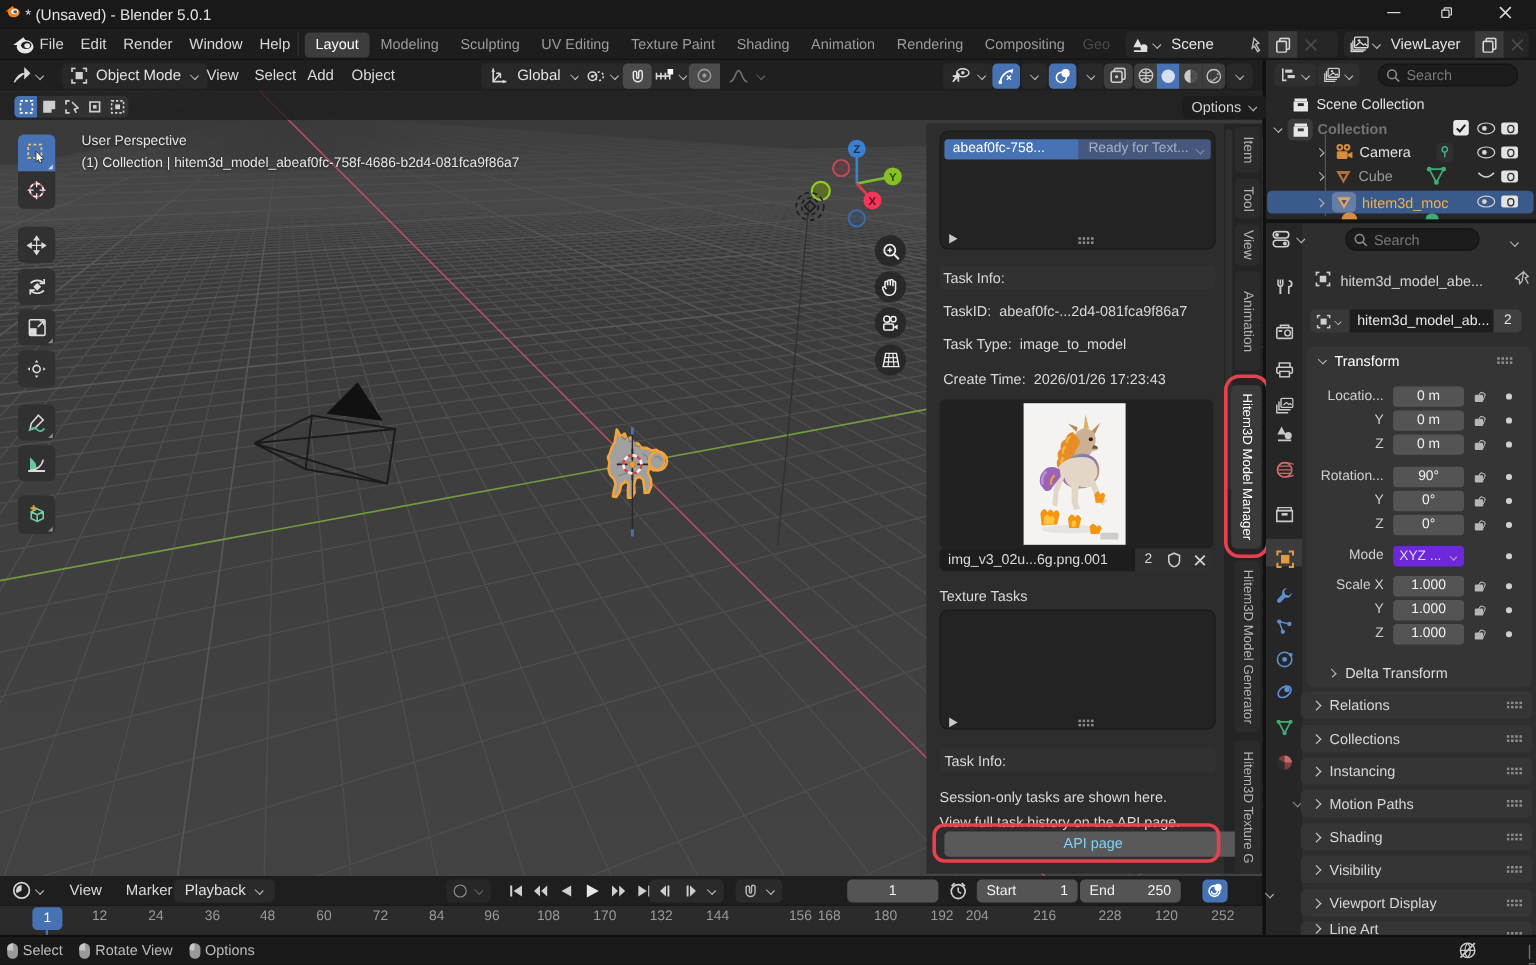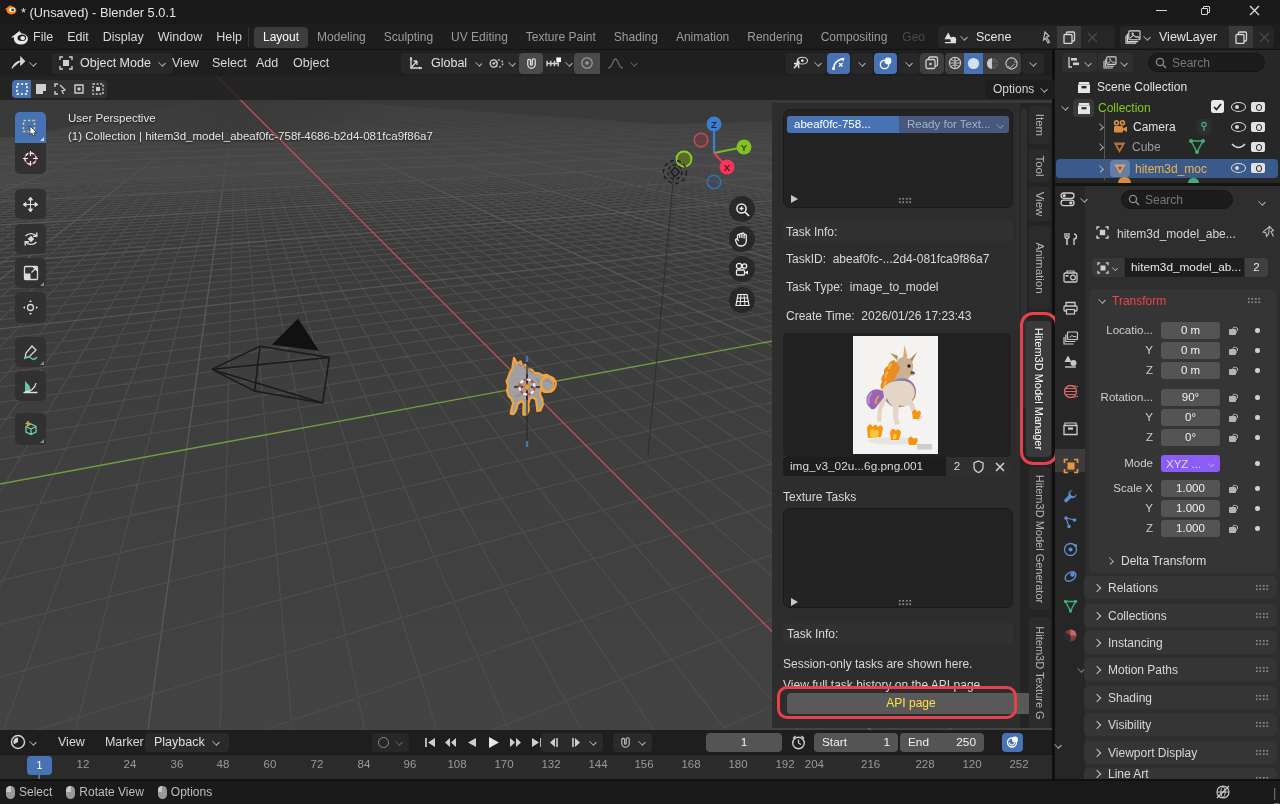--- a/index.html
+++ b/index.html
@@ -52,21 +52,21 @@
 <div class="abs" style="left:0;top:24px;width:1280px;height:26px;background:#1d1d1d;border-bottom:1px solid #131313"></div>
 <svg class="abs" style="left:10px;top:30px" width="19" height="15" viewBox="0 0 20 16">
     <ellipse cx="11.5" cy="9.5" rx="7.5" ry="6" fill="#e8e8e8"></ellipse>
     <ellipse cx="12.5" cy="8.2" rx="4.6" ry="3.4" fill="#1d1d1d"></ellipse>
     <path d="M1 8 L10 1 L12 4 L6 8 Z" fill="#e8e8e8"></path>
     <ellipse cx="13.4" cy="8.6" rx="2.6" ry="2.2" fill="#e8e8e8"></ellipse>
   </svg>
 <div class="abs row" style="left:26px;top:24px;height:26px;gap:0;color:#d8d8d8;font-size:12.5px">
 <span style="padding:0 7px">File</span>
     <span style="padding:0 7px">Edit</span>
-    <span style="padding:0 7px">Display</span>
+    <span style="padding:0 7px">Render</span>
     <span style="padding:0 7px">Window</span>
     <span style="padding:0 7px">Help</span>
 </div>
 <div class="abs" style="left:248px;top:27px;width:1px;height:20px;background:#333"></div>
 <div class="abs row" style="left:254px;top:26px;height:22px;font-size:12px;color:#9c9c9c">
 <span style="background:#3d3d3d;color:#fdfdfd;border-radius:4px;padding:3.5px 9px">Layout</span>
 <span style="padding:3px 9px">Modeling</span>
     <span style="padding:3px 9px">Sculpting</span>
     <span style="padding:3px 9px">UV Editing</span>
     <span style="padding:3px 9px">Texture Paint</span>
@@ -526,21 +526,21 @@
 </div>
 
 <div class="abs" style="left:783px;top:490px;font-size:12px;color:#d9d9d9">Texture Tasks</div>
 <div class="abs" style="left:783px;top:508px;width:230px;height:100px;background:#232323;border:1px solid #1a1a1a;border-radius:7px"></div>
 <div class="abs" style="left:791px;top:598px;width:0;height:0;border-left:7px solid #c9c9c9;border-top:4.5px solid transparent;border-bottom:4.5px solid transparent"></div>
 <div class="abs dots" style="left:898px;top:599px"></div>
 <div class="abs" style="left:783px;top:623px;width:230px;height:21px;background:#313131;border-radius:4px"></div>
 <div class="abs" style="left:787px;top:627px;font-size:12px;color:#d9d9d9">Task Info:</div>
 <div class="abs" style="left:783px;top:657px;font-size:12px;color:#d9d9d9">Session-only tasks are shown here.</div>
 <div class="abs" style="left:783px;top:678px;font-size:12px;color:#d9d9d9">View full task history on the API page.</div>
-<div class="abs" style="left:787px;top:693px;width:248px;height:21px;background:#595959;border-radius:4px;text-align:center;line-height:21px;color:#fde047;font-size:12px">API page</div>
+<div class="abs" style="left:787px;top:693px;width:248px;height:21px;background:#595959;border-radius:4px;text-align:center;line-height:21px;color:#7dd3fc;font-size:12px">API page</div>
 
 <div class="abs" style="left:1021px;top:108px;width:6px;height:300px;background:#2f2f2f;border-radius:3px"></div>
 
 <div class="vtab" style="top:106px;height:38px">
     <span>Item</span>
   </div>
 <div class="vtab" style="top:149px;height:33px">
     <span>Tool</span>
   </div>
 <div class="vtab" style="top:187px;height:34px">
@@ -599,21 +599,21 @@
 </div>
 <div class="abs row" style="left:1061px;top:99px;gap:4px">
 <span class="chev" style="margin-top:-2px"></span>
 <span style="width:21px;height:18px;background:#3a3a3a;border-radius:4px;display:inline-flex;align-items:center;justify-content:center">
       <svg width="14" height="13" viewBox="0 0 14 13">
         <path d="M1 3.5 H13 V12 H1 Z" fill="#e6e6e6"></path>
         <path d="M1.8 1 H12.2 V3.5 H1.8 Z" fill="#e6e6e6"></path>
         <rect x="4.5" y="5" width="5" height="2.4" fill="#3a3a3a"></rect>
       </svg>
     </span>
-<span style="color:#84cc16;font-weight:400">Collection</span>
+<span style="color:#737373;font-weight:700">Collection</span>
 </div>
 <span class="abs" style="left:1211px;top:100px;width:13px;height:13px;background:#e8e8e8;border-radius:2.5px"></span>
 <svg class="abs" style="left:1213px;top:102.5px" width="9" height="8" viewBox="0 0 9 8">
     <path d="M1 4 L3.5 6.5 L8 1" fill="none" stroke="#1d1d1d" stroke-width="1.7"></path>
   </svg>
 <span class="abs eye" style="left:1231px;top:99px"></span>
 <span class="abs cam2" style="left:1251px;top:99px"></span>
 <div class="abs row" style="left:1096px;top:119px;gap:5px">
 <span class="chev chevr"></span>
 <svg width="17" height="15" viewBox="0 0 17 15" style="margin-left:2px">
@@ -777,31 +777,31 @@
       <rect x="3.8" y="3.8" width="5.4" height="5.4" fill="#cfcfcf"></rect>
     </svg>
     <span class="chev" style="transform:scale(.8)"></span>
 </div>
 <div class="abs" style="left:1125px;top:258px;width:119px;height:19px;background:#1d1d1d;border-radius:0;color:#e8e8e8;font-size:11.8px;line-height:19px;padding-left:6px">hitem3d_model_ab...</div>
 <div class="abs" style="left:1245px;top:258px;width:23px;height:19px;background:#404040;border-radius:0 4px 4px 0;color:#e8e8e8;font-size:11.5px;line-height:19px;text-align:center">2</div>
 
 <div class="abs" style="left:1089px;top:289px;width:188px;height:284px;background:#353535;border-radius:6px"></div>
 <div class="abs row" style="left:1098px;top:294px;gap:6px">
     <span class="chev" style="margin-top:-3px"></span>
-    <span style="color:#ef4444;font-size:12px">Transform</span>
+    <span style="color:#ffffff;font-size:12px">Transform</span>
   </div>
 <div class="abs dots" style="left:1247px;top:297px"></div>
 <div class="lbl" style="top:322px">Locatio...</div><div class="fld" style="top:322px">0 m</div><span class="lock" style="top:322px"></span><span class="adot" style="top:322px"></span>
 <div class="lbl" style="top:342px">Y</div><div class="fld" style="top:342px">0 m</div><span class="lock" style="top:342px"></span><span class="adot" style="top:342px"></span>
 <div class="lbl" style="top:362px">Z</div><div class="fld" style="top:362px">0 m</div><span class="lock" style="top:362px"></span><span class="adot" style="top:362px"></span>
 <div class="lbl" style="top:389px">Rotation...</div><div class="fld" style="top:389px">90°</div><span class="lock" style="top:389px"></span><span class="adot" style="top:389px"></span>
 <div class="lbl" style="top:409px">Y</div><div class="fld" style="top:409px">0°</div><span class="lock" style="top:409px"></span><span class="adot" style="top:409px"></span>
 <div class="lbl" style="top:429px">Z</div><div class="fld" style="top:429px">0°</div><span class="lock" style="top:429px"></span><span class="adot" style="top:429px"></span>
 <div class="lbl" style="top:455px">Mode</div>
-<div class="abs row" style="left:1161px;top:455px;width:59px;height:17px;background:#8b5cf6;border-radius:3px;padding:0 5px;justify-content:space-between">
+<div class="abs row" style="left:1161px;top:455px;width:59px;height:17px;background:#6d28d9;border-radius:3px;padding:0 5px;justify-content:space-between">
     <span style="color:#dcdcdc;font-size:11.5px">XYZ ...</span>
     <span class="chev" style="transform:scale(.85)"></span>
   </div>
 <span class="adot" style="top:455px"></span>
 <div class="lbl" style="top:480px">Scale X</div><div class="fld" style="top:480px">1.000</div><span class="lock" style="top:480px"></span><span class="adot" style="top:480px"></span>
 <div class="lbl" style="top:500px">Y</div><div class="fld" style="top:500px">1.000</div><span class="lock" style="top:500px"></span><span class="adot" style="top:500px"></span>
 <div class="lbl" style="top:520px">Z</div><div class="fld" style="top:520px">1.000</div><span class="lock" style="top:520px"></span><span class="adot" style="top:520px"></span>
 <div class="abs row" style="left:1106px;top:554px;gap:7px">
     <span class="chev chevr"></span>
     <span style="color:#dcdcdc;font-size:12px">Delta Transform</span>
@@ -923,21 +923,21 @@
     <span class="abs" style="left:160px;width:34px;text-align:center">36</span>
     <span class="abs" style="left:206px;width:34px;text-align:center">48</span>
     <span class="abs" style="left:253px;width:34px;text-align:center">60</span>
     <span class="abs" style="left:300px;width:34px;text-align:center">72</span>
     <span class="abs" style="left:347px;width:34px;text-align:center">84</span>
     <span class="abs" style="left:393px;width:34px;text-align:center">96</span>
     <span class="abs" style="left:440px;width:34px;text-align:center">108</span>
     <span class="abs" style="left:487px;width:34px;text-align:center">170</span>
     <span class="abs" style="left:534px;width:34px;text-align:center">132</span>
     <span class="abs" style="left:581px;width:34px;text-align:center">144</span>
-    <span class="abs" style="left:627px;width:34px;text-align:center">156</span>
+    <span class="abs" style="left:650px;width:34px;text-align:center">156</span>
     <span class="abs" style="left:674px;width:34px;text-align:center">168</span>
     <span class="abs" style="left:721px;width:34px;text-align:center">180</span>
     <span class="abs" style="left:768px;width:34px;text-align:center">192</span>
     <span class="abs" style="left:790px;width:34px;text-align:right">204</span>
     <span class="abs" style="left:861px;width:34px;">216</span>
     <span class="abs" style="left:908px;width:34px;text-align:center">228</span>
     <span class="abs" style="left:955px;width:34px;text-align:center">120</span>
     <span class="abs" style="left:1002px;width:34px;text-align:center">252</span>
   </div>
 

